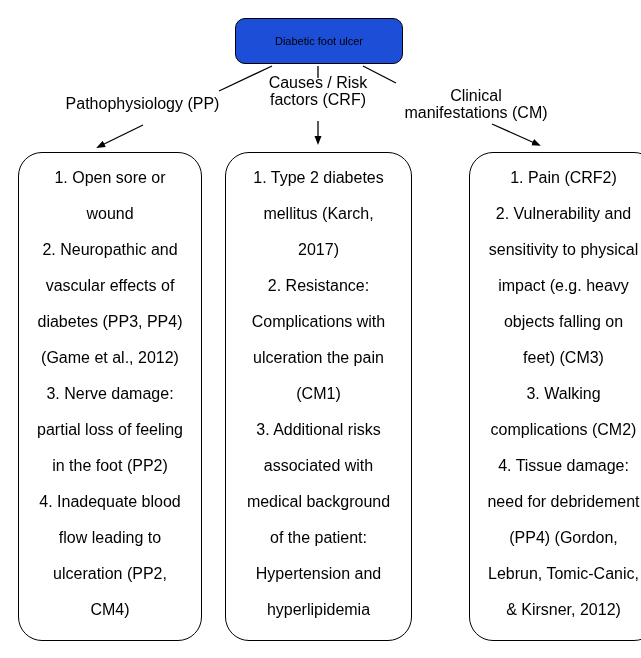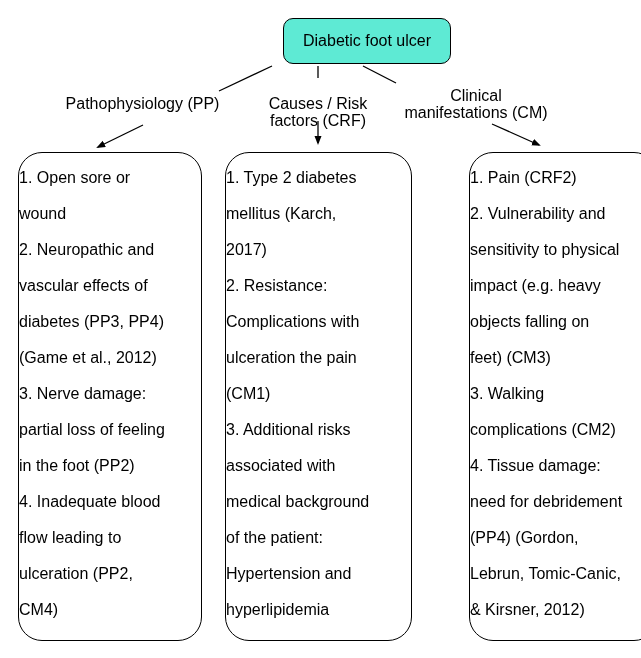--- a/index.html
+++ b/index.html
@@ -28,46 +28,46 @@
     stroke-width: 1.3;
   }
   .top-box {
     position: absolute;
     left: 235px;
     top: 18px;
     width: 168px;
     height: 46px;
     border: 1.5px solid #000000;
     border-radius: 10px;
-    background: #5eead4;
+    background: #1d4ed8;
     display: flex;
     align-items: center;
     justify-content: center;
-    font-size: 16px;
+    font-size: 11px;
     box-sizing: border-box;
-    margin-left: 48px;
   }
   .branch-label {
     position: absolute;
     text-align: center;
     font-size: 16px;
     line-height: 17px;
   }
   #label-pp { left: 40px;  top: 95px; width: 205px; }
-  #label-crf { left: 253px; top: 95px; width: 130px; }
+  #label-crf { left: 253px; top: 74px; width: 130px; }
   #label-cm { left: 386px; top: 87px; width: 180px; }
   .col-box {
     position: absolute;
     top: 152px;
     height: 489px;
     border: 1.5px solid #000000;
     border-radius: 24px;
     background: #ffffff;
     box-sizing: border-box;
     padding-top: 7px;
+    text-align: center;
     font-size: 16px;
   }
   #box-pp  { left: 18px;  width: 184px; }
   #box-crf { left: 225px; width: 187px; }
   #box-cm  { left: 430px; width: 189px; margin-left: 39px; }
   .box-line {
     height: 36px;
     line-height: 36px;
     white-space: nowrap;
   }

